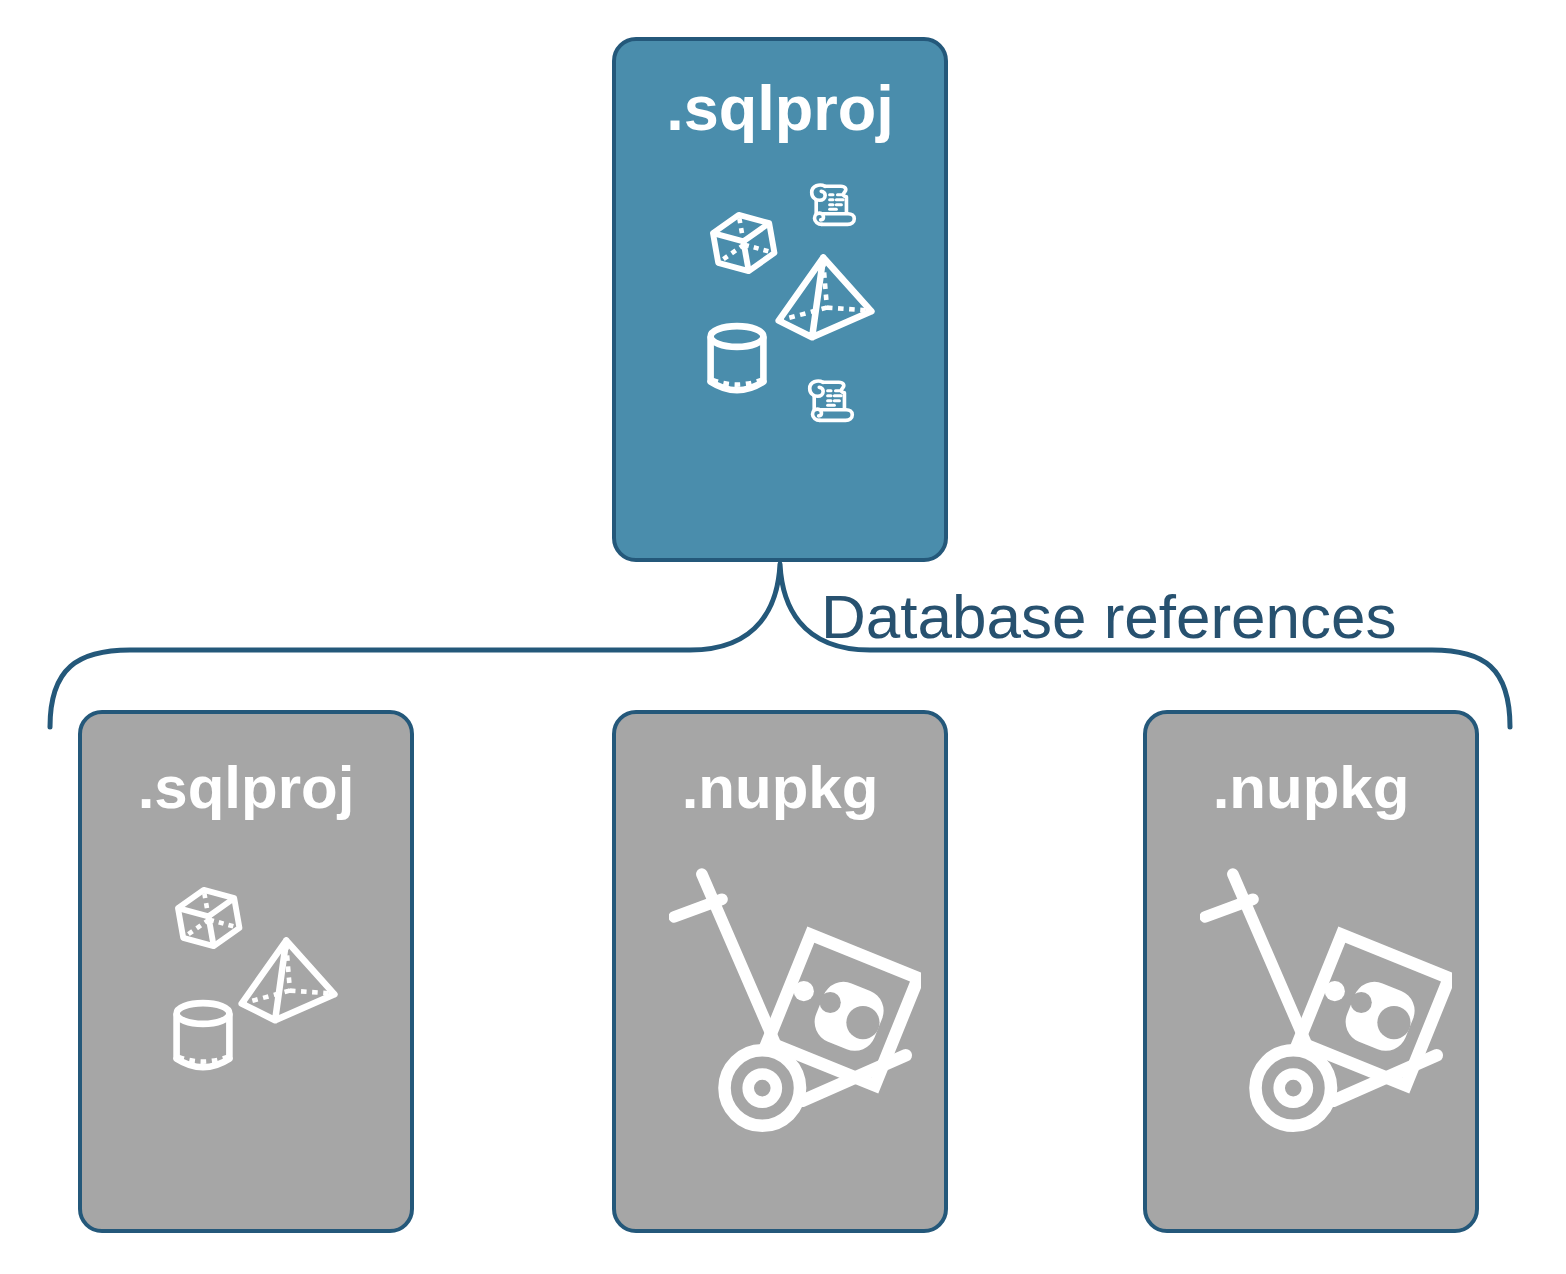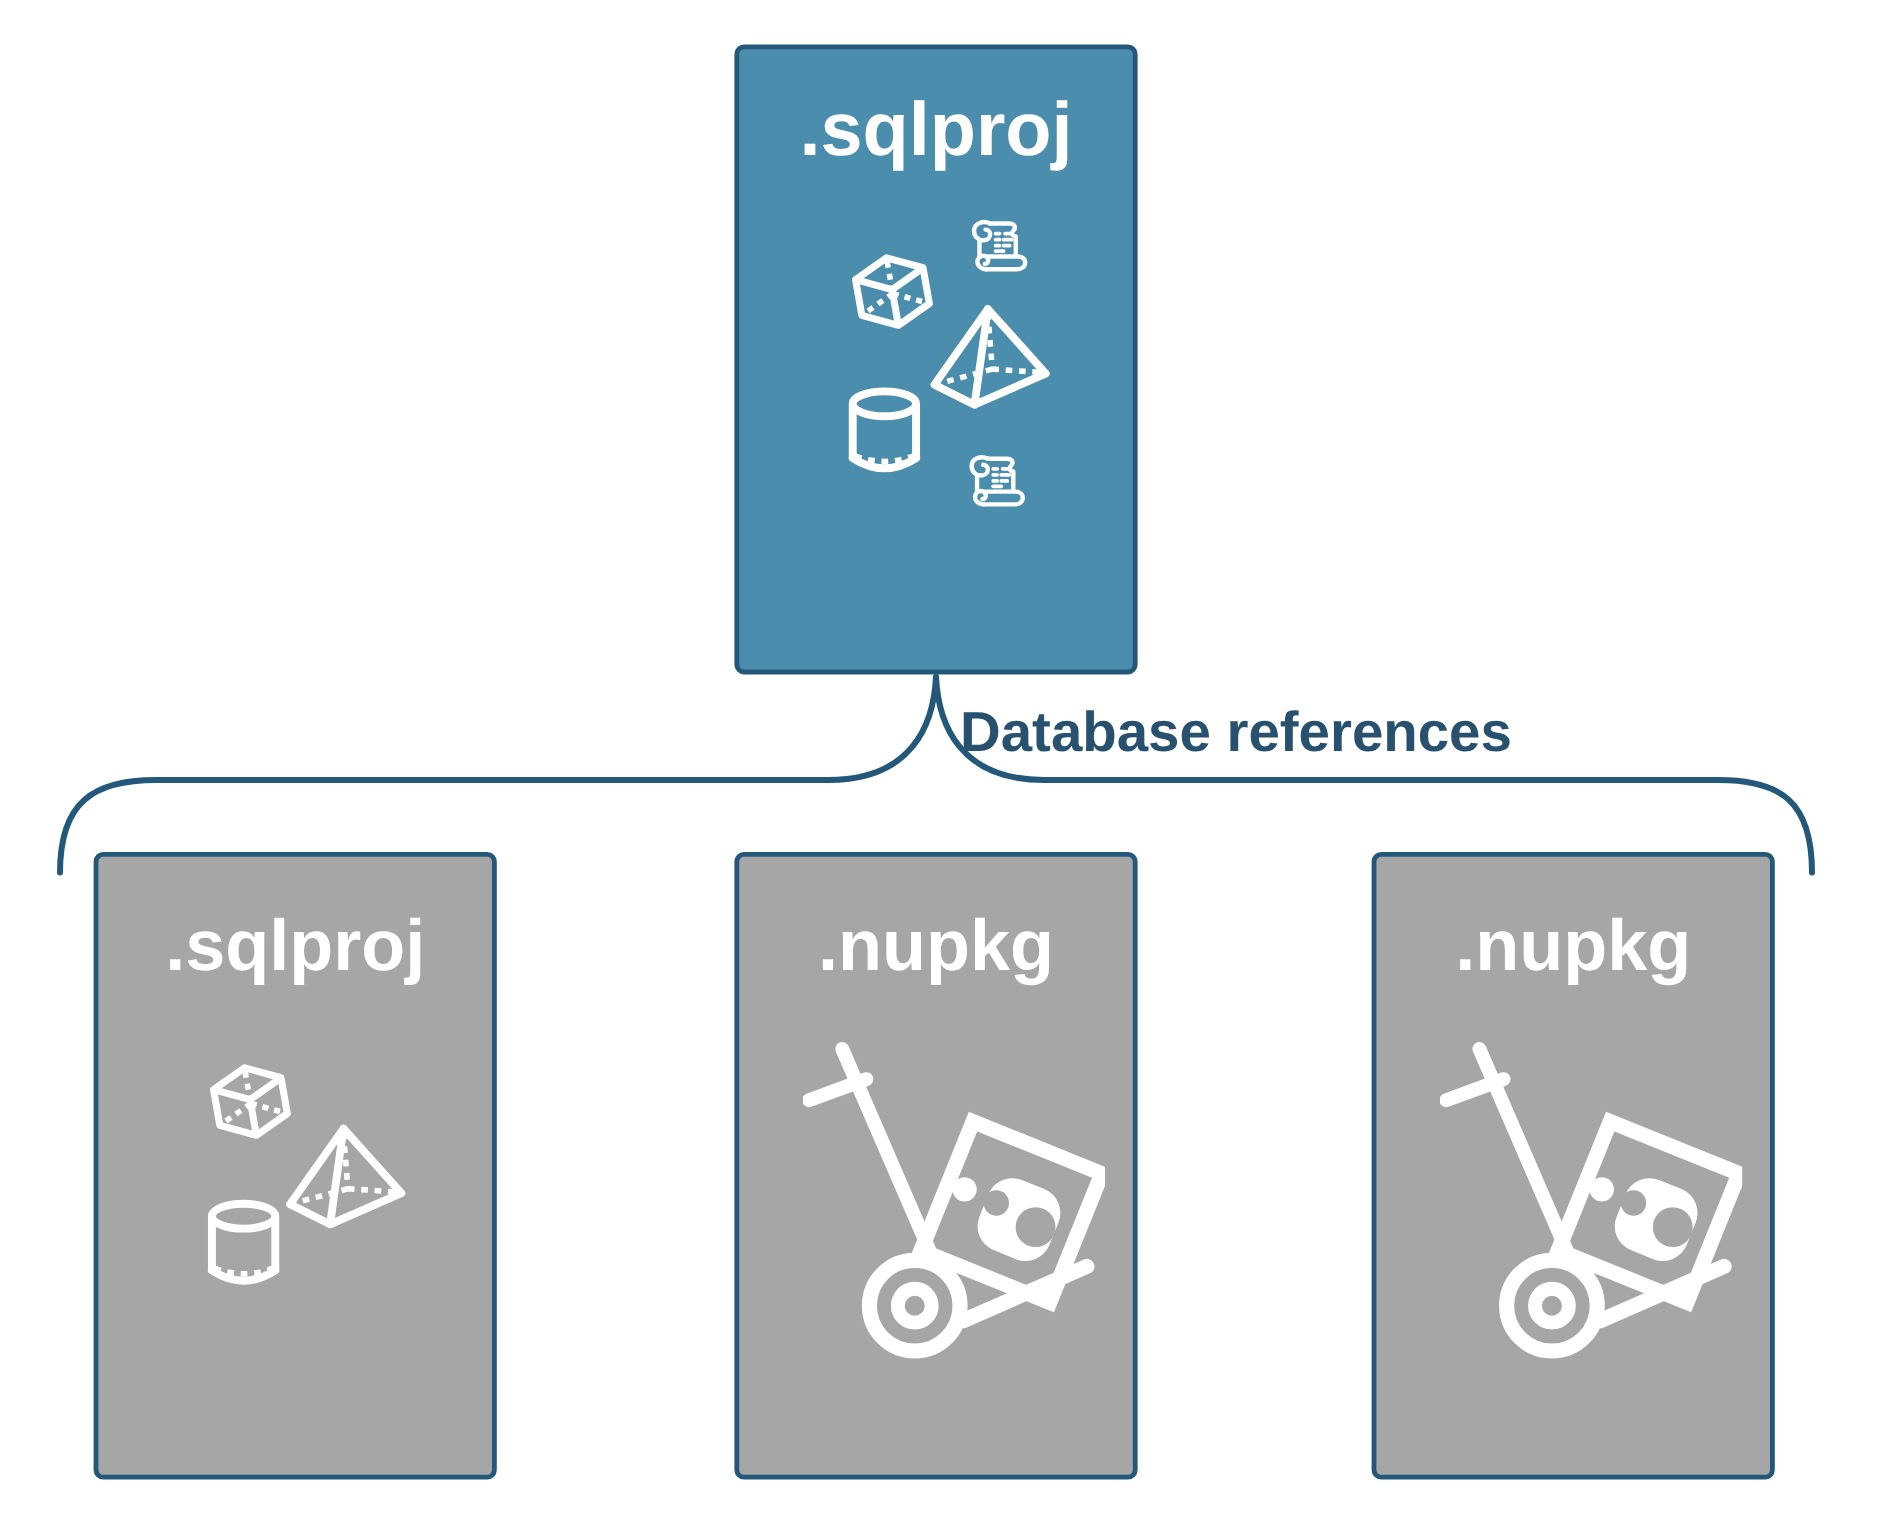--- a/index.html
+++ b/index.html
@@ -8,40 +8,40 @@
     --dark:#24587a;
     --label:#27516f;
     --icon:#ffffff;
   }
   html,body{margin:0;padding:0;background:#ffffff;}
   .canvas{
     position:relative;width:1566px;height:1274px;background:#ffffff;
     font-family:"Liberation Sans",sans-serif;overflow:hidden;
   }
   .card{
-    position:absolute;border:4px solid var(--dark);border-radius:8px;
+    position:absolute;border:4px solid var(--dark);border-radius:24px;
     box-sizing:border-box;
   }
   .card--root{left:612px;top:37px;width:336px;height:525px;background:var(--root-fill);}
   .card--child{top:710px;width:336px;height:523px;background:var(--child-fill);}
   .card--child.pos-left{left:78px;}
   .card--child.pos-mid{left:612px;}
   .card--child.pos-right{left:1143px;}
   .card-title{
     position:absolute;left:0;right:0;text-align:center;
     color:#ffffff;font-weight:700;line-height:1;
     letter-spacing:0px;
   }
   .card--root .card-title{top:36px;font-size:63px;}
   .card--child .card-title{top:44px;font-size:60px;}
   .icon{position:absolute;display:block;}
   .brace{position:absolute;left:0;top:0;width:1566px;height:1274px;pointer-events:none;}
   .connector-label{
-    position:absolute;left:800px;top:586px;
-    color:var(--label);font-size:47px;font-weight:700;line-height:1;white-space:nowrap;
+    position:absolute;left:821px;top:586px;
+    color:var(--label);font-size:62px;font-weight:400;line-height:1;white-space:nowrap;
   }
 </style>
 </head>
 <body>
 
 <svg width="0" height="0" style="position:absolute" aria-hidden="true">
   <defs>
     <symbol id="sym-cube" viewBox="0 0 100 100">
       <g transform="rotate(-10 50 46)" fill="none" stroke="#ffffff">
         <path d="M50,10 L84,26 L84,62 L50,78 L16,62 L16,26 Z" stroke-width="7" stroke-linejoin="round"></path>

